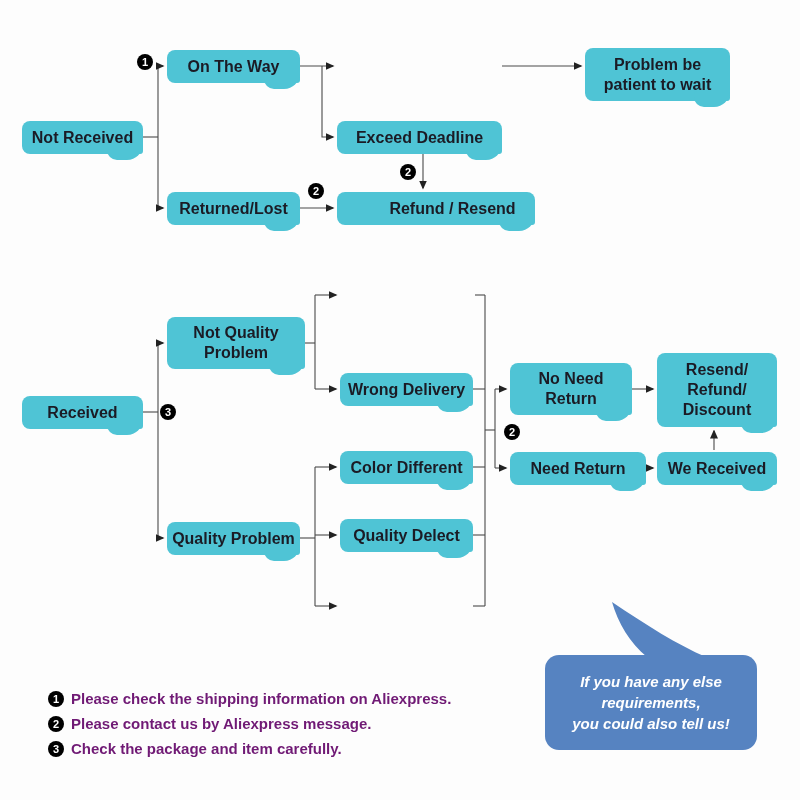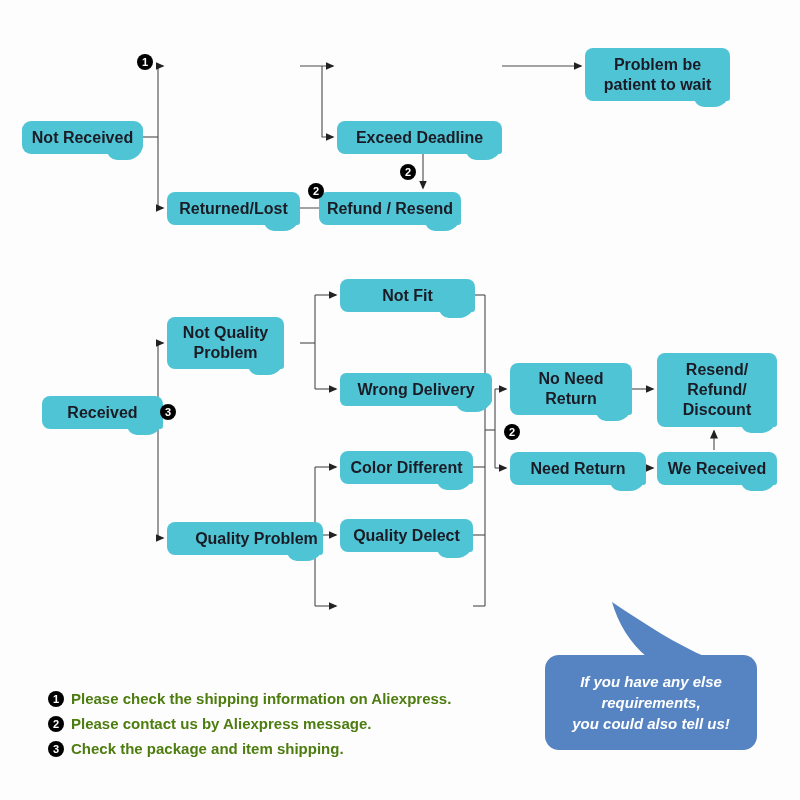--- a/index.html
+++ b/index.html
@@ -25,32 +25,32 @@
     border-radius:8px 8px 3px 8px;
   }
   .node::after{
     content:"";position:absolute;right:0;bottom:-6px;
     width:36px;height:16px;
     background:var(--node-fill,#4fc4d5);
     border-radius:3px 0 16px 10px;
   }
   .node > span{position:relative;z-index:1;}
 
-  .b-nr {left:22px; top:121px;width:121px;height:33px;border-radius:9px;}
+  .b-nr {left:22px; top:121px;width:121px;height:33px;}
   .b-otw{left:167px;top:50px; width:133px;height:33px;}
   .b-bd {left:337px;top:50px; width:165px;height:33px;}
   .b-pw {left:585px;top:48px; width:145px;height:53px;}
   .b-ed {left:337px;top:121px;width:165px;height:33px;}
   .b-rl {left:167px;top:192px;width:133px;height:33px;}
-  .b-rr {left:319px;top:192px;width:142px;height:33px;}
-  .b-rc {left:22px; top:396px;width:121px;height:33px;margin-left:20px;}
-  .b-nqp{left:167px;top:317px;width:117px;height:52px;}
-  .b-qp {left:167px;top:522px;width:133px;height:33px;padding-left:23px;}
+  .b-rr {left:337px;top:192px;width:165px;height:33px;padding-left:33px;}
+  .b-rc {left:22px; top:396px;width:121px;height:33px;}
+  .b-nqp{left:167px;top:317px;width:138px;height:52px;}
+  .b-qp {left:167px;top:522px;width:133px;height:33px;}
   .b-nf {left:340px;top:279px;width:135px;height:33px;}
-  .b-wd {left:340px;top:373px;width:152px;height:33px;border-radius:6px;}
+  .b-wd {left:340px;top:373px;width:133px;height:33px;}
   .b-cd {left:340px;top:451px;width:133px;height:33px;}
   .b-qd {left:340px;top:519px;width:133px;height:33px;}
   .b-dm {left:340px;top:590px;width:133px;height:33px;}
   .b-nnr{left:510px;top:363px;width:122px;height:52px;}
   .b-ndr{left:510px;top:452px;width:136px;height:33px;}
   .b-rrd{left:657px;top:353px;width:120px;height:74px;}
   .b-wr {left:657px;top:452px;width:120px;height:33px;}
 
   
   .marker{
@@ -68,21 +68,21 @@
 
   
   .notes{position:absolute;left:48px;top:686px;z-index:2;}
   .note{display:flex;align-items:center;height:25px;}
   .note .ncirc{
     flex:0 0 16px;width:16px;height:16px;border-radius:50%;
     background:var(--marker-bg,#000);color:var(--marker-text,#fff);
     font-weight:bold;font-size:11px;line-height:16px;text-align:center;
     margin-right:7px;
   }
-  .note .ntext{font-weight:bold;font-size:15px;color:#4d7c0f;}
+  .note .ntext{font-weight:bold;font-size:15px;color:#701a75;}
 
   
   .bubble{
     position:absolute;left:545px;top:655px;width:212px;height:95px;z-index:2;
     background:var(--bubble-fill,#5683c1);
     border-radius:14px;
     display:flex;align-items:center;justify-content:center;
     color:var(--bubble-text,#fff);
     font-weight:bold;font-size:15px;line-height:1.4;
     text-align:center;white-space:pre-line;font-style:italic;
@@ -137,30 +137,30 @@
       <path class="wire" d="M495 389 V468"></path>
       <path class="wire" d="M495 389 H506" marker-end="url(#arr)"></path>
       <path class="wire" d="M495 468 H506" marker-end="url(#arr)"></path>
       <path class="wire" d="M632 389 H653" marker-end="url(#arr)"></path>
       <path class="wire" d="M632 468 H653" marker-end="url(#arr)"></path>
       <path class="wire" d="M714 450 V431" marker-end="url(#arr)"></path>
     </g>
   </svg>
 
   <div class="node b-nr"><span>Not Received</span></div>
+  <div class="node b-otw"><span>On The Way</span></div>
   <div class="node b-pw"><span>Problem be
 patient to wait</span></div>
   <div class="node b-rl"><span>Returned/Lost</span></div>
   <div class="node b-ed"><span>Exceed Deadline</span></div>
   <div class="node b-rr"><span>Refund / Resend</span></div>
   <div class="node b-rc"><span>Received</span></div>
   <div class="node b-nqp"><span>Not Quality
 Problem</span></div>
   <div class="node b-qp"><span>Quality Problem</span></div>
-  <div class="node b-nf"><span>Not Fit</span></div>
   <div class="node b-wd"><span>Wrong Delivery</span></div>
   <div class="node b-cd"><span>Color Different</span></div>
   <div class="node b-qd"><span>Quality Delect</span></div>
   <div class="node b-nnr"><span>No Need
 Return</span></div>
   <div class="node b-ndr"><span>Need Return</span></div>
   <div class="node b-rrd"><span>Resend/
 Refund/
 Discount</span></div>
   <div class="node b-wr"><span>We Received</span></div>
@@ -175,21 +175,21 @@
     <div class="note">
       <span class="ncirc">1</span>
       <span class="ntext">Please check the shipping information on Aliexpress.</span>
     </div>
     <div class="note">
       <span class="ncirc">2</span>
       <span class="ntext">Please contact us by Aliexpress message.</span>
     </div>
     <div class="note">
       <span class="ncirc">3</span>
-      <span class="ntext">Check the package and item shipping.</span>
+      <span class="ntext">Check the package and item carefully.</span>
     </div>
   </div>
 
   <svg class="bubble-tail" width="120" height="62" aria-hidden="true">
     <path d="M12 5 C 18 26, 30 46, 47 60 L 106 60 C 78 48, 46 28, 12 5 Z"></path>
   </svg>
   <div class="bubble">
     <span>If you have any else
 requirements,
 you could also tell us!</span>

